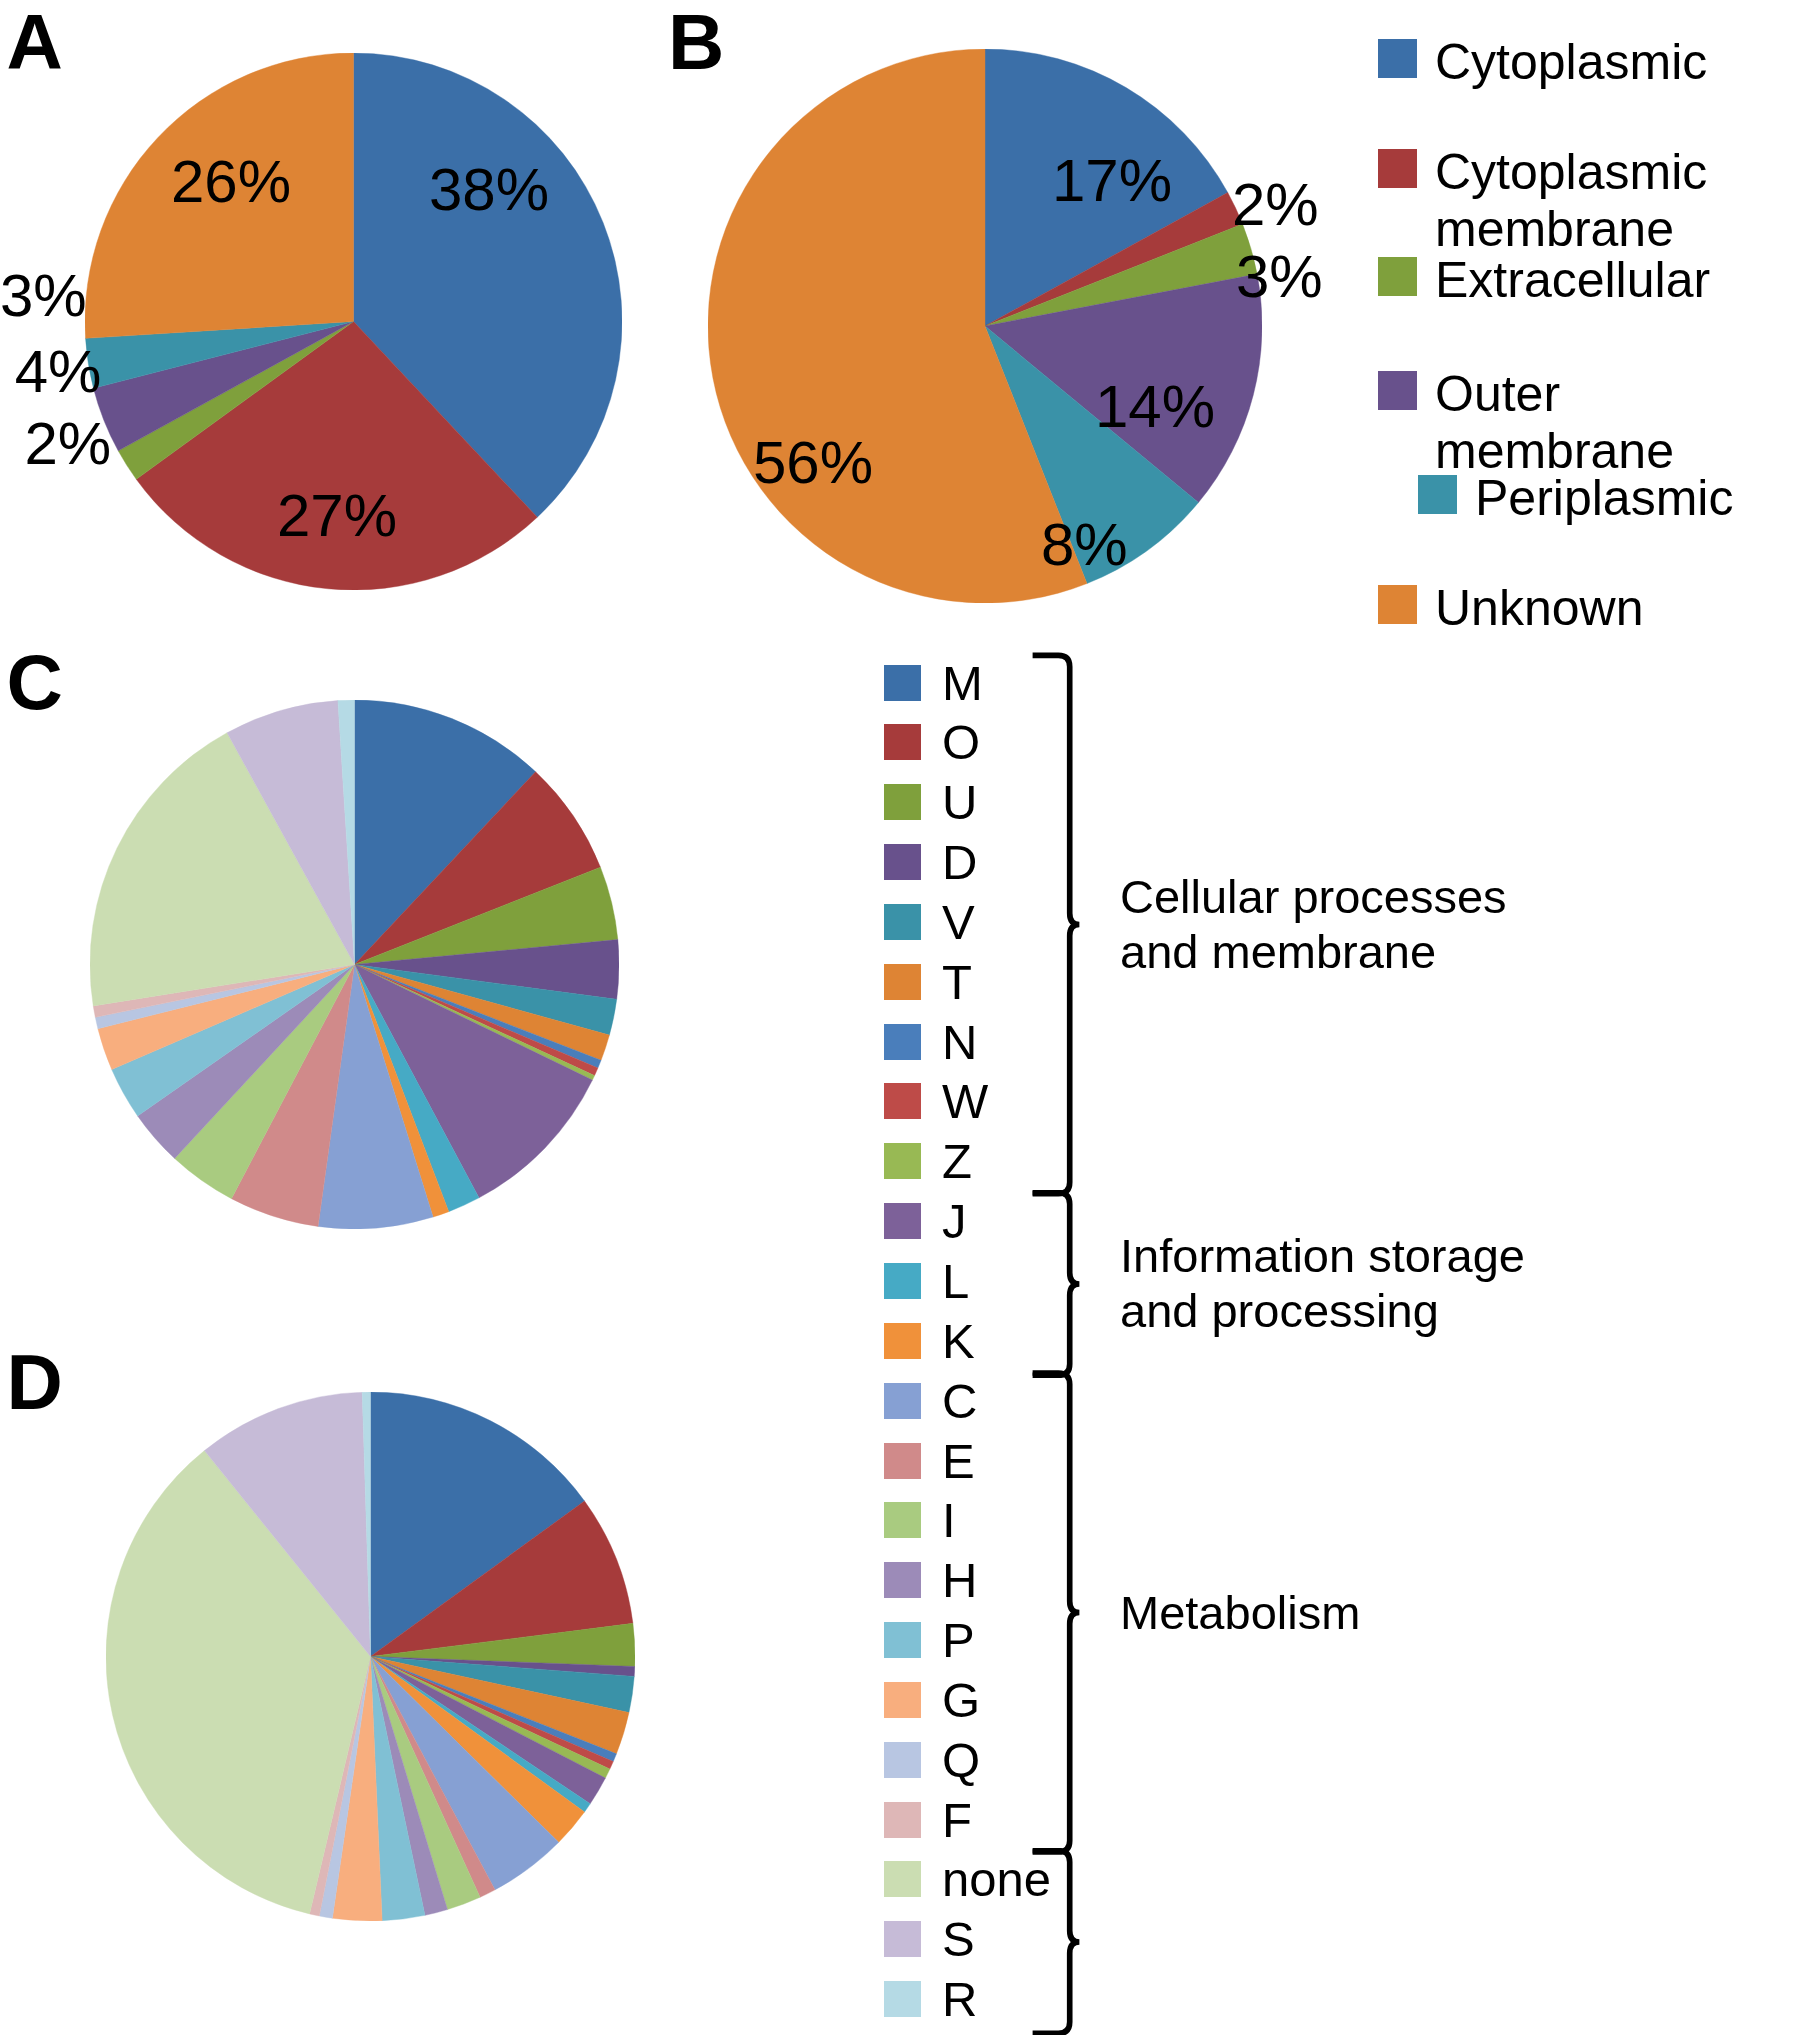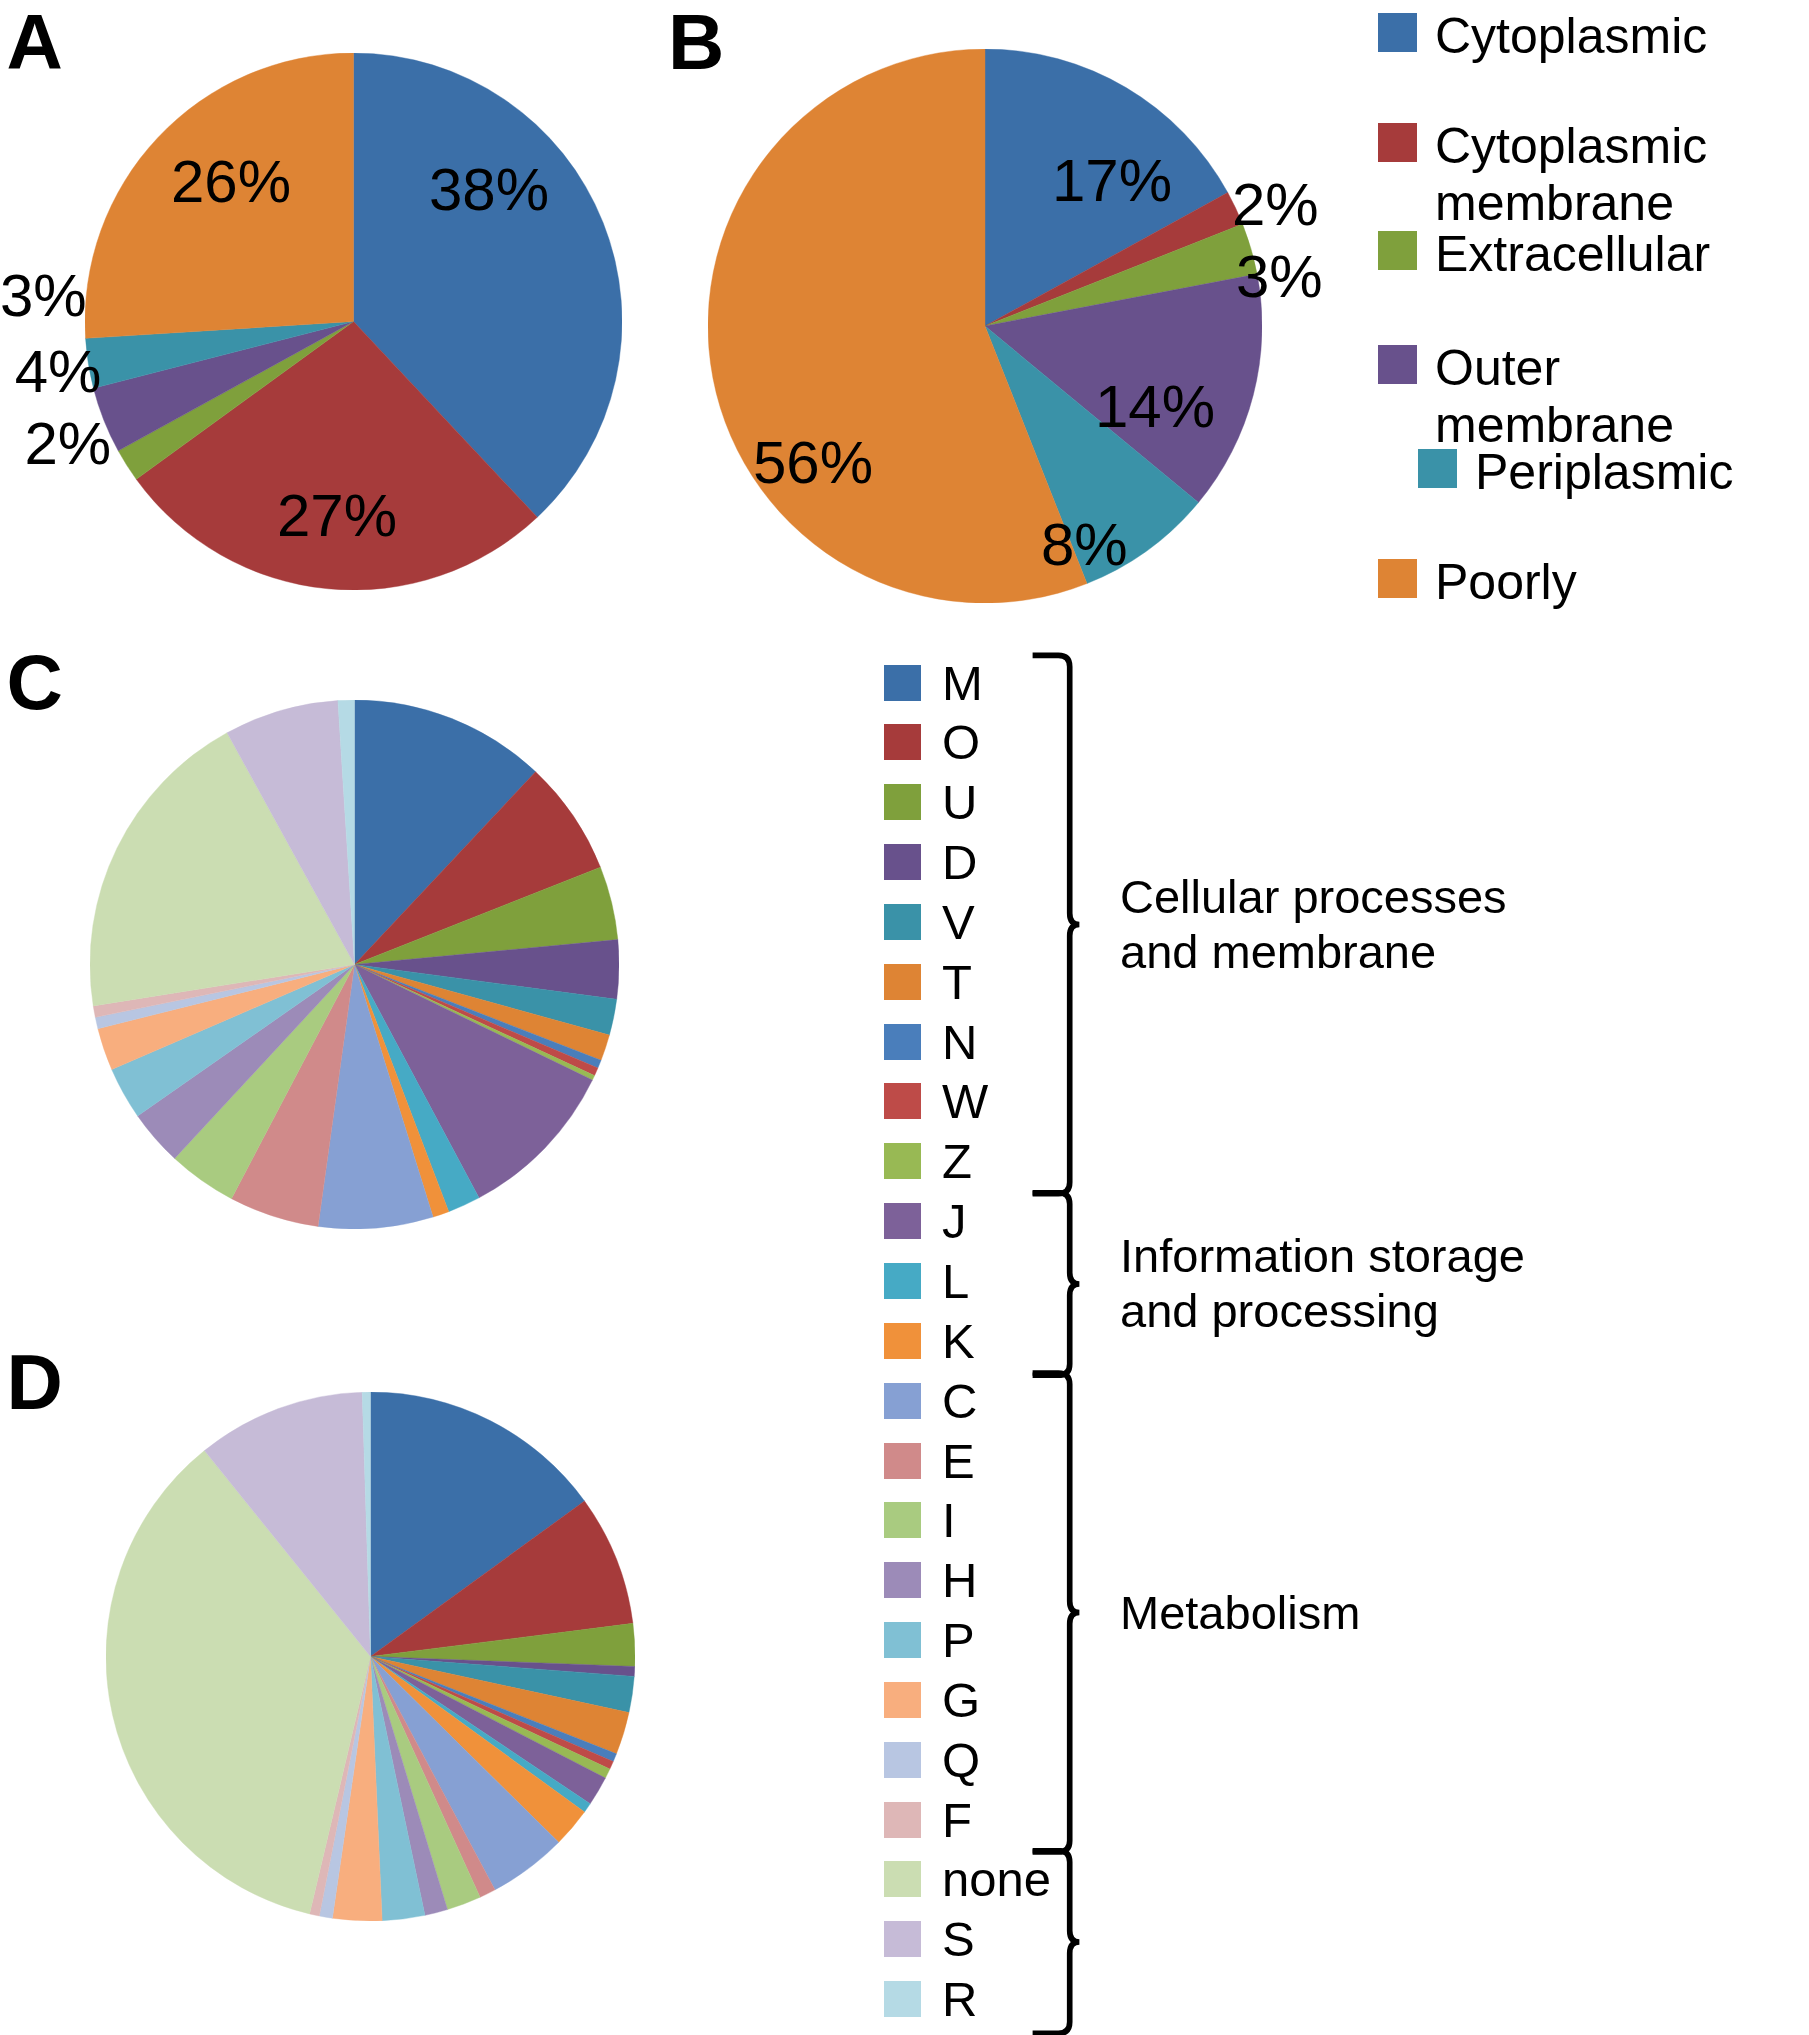--- a/index.html
+++ b/index.html
@@ -12,21 +12,21 @@
     font-family:"Liberation Sans", sans-serif;letter-spacing:-1.6px;
   }
   .pie-wrap{position:absolute;}
   .pie-wrap svg{display:block;}
   .pct{
     position:absolute;font-size:60px;line-height:1;color:#000;
     font-family:"Liberation Sans", sans-serif;white-space:nowrap;
   }
   
   #loc-legend{position:absolute;left:1378px;top:0px;width:432px;}
-  .loc-item{position:absolute;display:flex;align-items:flex-start;}
+  .loc-item{position:absolute;display:flex;align-items:flex-start;margin-top:26px;}
   .loc-sw{width:39px;height:39px;flex:0 0 39px;margin-top:4.9px;}
   .loc-lb{margin-left:18px;font-size:50px;line-height:57px;white-space:pre-line;}
   
   #cog-legend{position:absolute;left:884px;top:651px;width:925px;height:1384px;}
   .cog-row{position:absolute;left:0;display:flex;align-items:center;height:50px;}
   .cog-sw{width:37px;height:36px;flex:0 0 37px;}
   .cog-lb{margin-left:21px;font-size:49px;line-height:50px;}
   .grp-label{position:absolute;font-size:47px;line-height:55px;white-space:pre-line;}
   .brace{position:absolute;}
 </style>
@@ -144,21 +144,21 @@
   <div class="loc-item" style="top:340px;">
     <span class="loc-sw" style="background:#68518C"></span>
     <span class="loc-lb">Outer membrane</span>
   </div>
   <div class="loc-item" style="top:444px;padding-left:40px;">
     <span class="loc-sw" style="background:#3A92A8"></span>
     <span class="loc-lb">Periplasmic</span>
   </div>
   <div class="loc-item" style="top:554px;">
     <span class="loc-sw" style="background:#DE8434"></span>
-    <span class="loc-lb">Poorly</span>
+    <span class="loc-lb">Unknown</span>
   </div>
 </div>
 
 <div id="cog-legend">
     <div class="cog-row" style="top: 6.5px;">
       <span class="cog-sw" style="background: rgb(59, 111, 168);"></span>
       <span class="cog-lb">M</span>
     </div>
     <div class="cog-row" style="top: 66px;">
       <span class="cog-sw" style="background: rgb(166, 59, 59);"></span>

